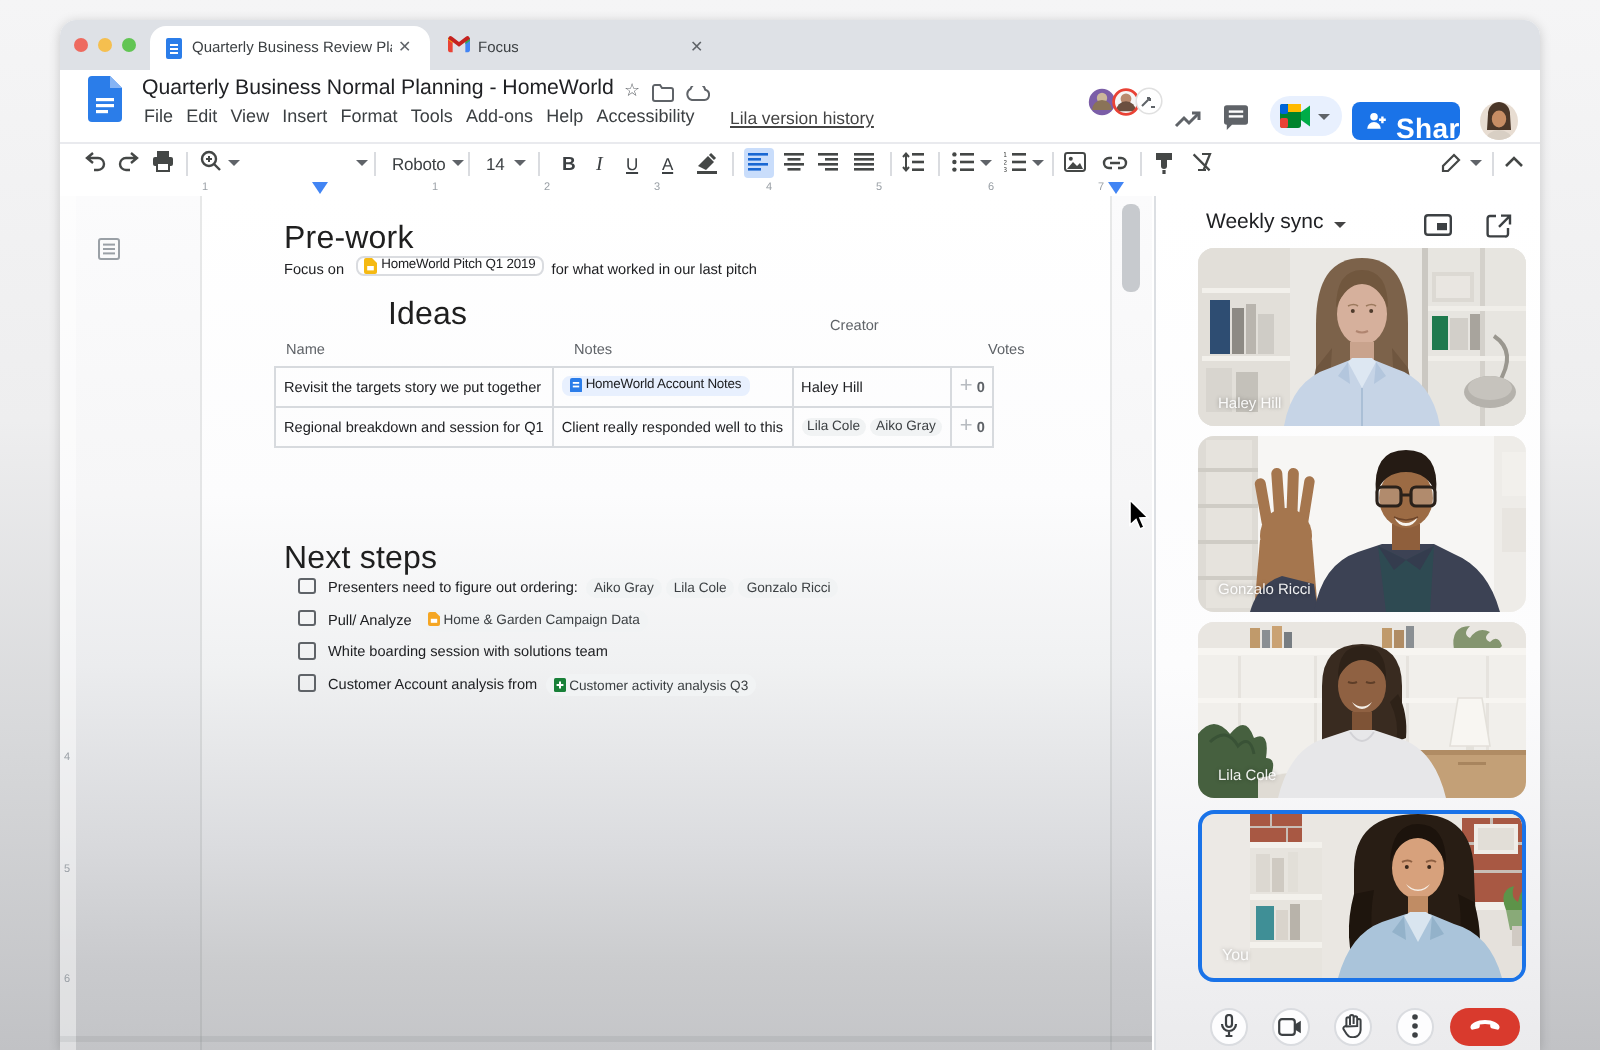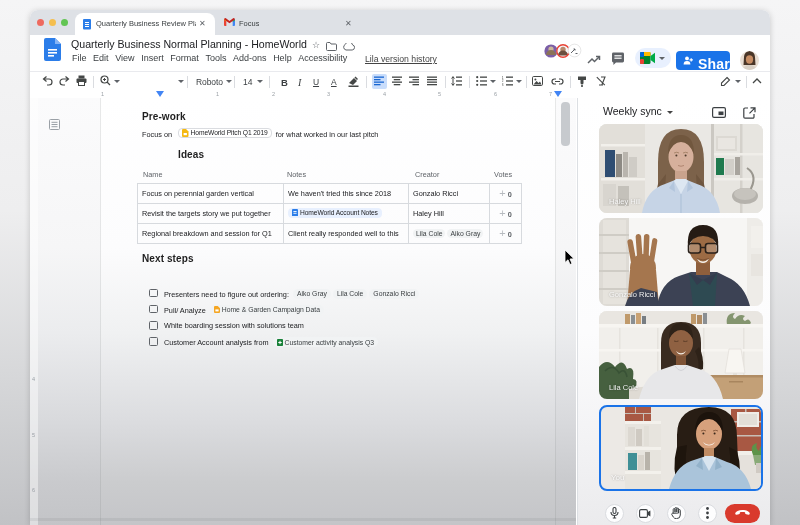--- a/index.html
+++ b/index.html
@@ -23,21 +23,21 @@
   .ticon { position:absolute; top:3px; }
   .tdiv { position:absolute; top:3.5px; width:1px; height:12px; background:#dadce0; }
   .tlabel { position:absolute; font-size:8.5px; letter-spacing:-0.1px; color:#3c4043; top:4.5px; white-space:nowrap; }
   .caret { position:absolute; width:0; height:0; border-left:3px solid transparent; border-right:3px solid transparent; border-top:3.5px solid #5f6368; top:11px; }
   
   #ruler { position:absolute; left:0; top:80px; width:740px; height:8px; background:#fff; }
   .rnum { position:absolute; top:0.5px; font-size:5.5px; color:#9aa0a6; }
   
   #docarea { position:absolute; left:0; top:88px; width:546px; height:427px; background:linear-gradient(180deg,#fbfbfc 0%,#f6f6f7 35%,#ebecee 55%,#d8d9dc 76%,#c9cacd 90%,#c3c4c7 100%); overflow:hidden; }
   #page { position:absolute; left:70px; top:0; width:456px; height:427px; background:linear-gradient(180deg,#ffffff 0%,#fcfcfd 35%,#f0f1f2 55%,#dbdcdf 76%,#cbccce 90%,#c4c5c8 100%); border-left:1px solid rgba(120,125,130,0.18); border-right:1px solid rgba(120,125,130,0.18); }
-  .h2 { position:absolute; font-size:10px; color:#1f1f1f; font-weight:bold; letter-spacing:0.1px; }
+  .h2 { position:absolute; font-size:16px; color:#1f1f1f; font-weight:normal; letter-spacing:0.1px; }
   .body-t { position:absolute; font-size:7.3px; color:#202124; white-space:nowrap; }
   .gray-t { color:#5f6368; }
   .chip { display:inline-flex; align-items:center; gap:2px; border:1px solid #dadce0; border-radius:4px; padding:0 3px; height:10px; background:#fff; font-size:6.7px; letter-spacing:-0.1px; color:#202124; }
   .pill { display:inline-block; background:#f1f3f4; border-radius:7px; padding:1.5px 4px; font-size:6.8px; color:#3c4043; }
   table.ideas { position:absolute; border-collapse:collapse; font-size:7.3px; color:#202124; }
   table.ideas td { border:1px solid #d7dade; padding:0 4px; height:20px; white-space:nowrap; background:transparent; }
   .cb { position:absolute; width:8.5px; height:8.5px; border:1px solid #5f6368; border-radius:1.5px; background:transparent; }
   
   #sidebar { position:absolute; left:547px; top:88px; width:193px; height:427px; background:linear-gradient(180deg,#ffffff 0%,#fcfcfd 55%,#f2f2f4 82%,#ebebed 100%); border-left:1px solid #dcdfe3; }
   .tile { position:absolute; left:21px; width:164px; border-radius:8px; overflow:hidden; }
@@ -320,52 +320,46 @@
         <rect x="0.5" y="0.5" width="10" height="10" rx="1" fill="none" stroke="#9aa0a6"></rect>
         <rect x="2.5" y="2.8" width="6" height="1" fill="#9aa0a6"></rect>
         <rect x="2.5" y="5" width="6" height="1" fill="#9aa0a6"></rect>
         <rect x="2.5" y="7.2" width="6" height="1" fill="#9aa0a6"></rect>
       </svg>
     <div class="h2" style="left:112px;top:13px;">Pre-work</div>
     <div class="body-t" style="left:112px;top:29.5px;">Focus on&nbsp;&nbsp; <span class="chip"><svg width="6.5" height="8" viewBox="0 0 6.5 8">
             <path d="M1 0 h3 l2.5 2.5 v4.5 a1 1 0 0 1-1 1 h-4.5 a1 1 0 0 1-1-1 v-6 a1 1 0 0 1 1-1z" fill="#f5b912"></path>
             <rect x="1.6" y="4" width="3.3" height="2.2" fill="#fff"></rect>
           </svg>HomeWorld Pitch Q1 2019</span> &nbsp;for what worked in our last pitch</div>
-    <div class="h2" style="left:100px;top:51px;padding-left:48px;">Ideas</div>
+    <div class="h2" style="left:116px;top:51px;padding-left:48px;">Ideas</div>
     <div class="body-t gray-t" style="left:113px;top:72px;">Name</div>
     <div class="body-t gray-t" style="left:257px;top:72px;">Notes</div>
-    <div class="body-t gray-t" style="left:385px;top:72px;">Creator</div>
+    <div class="body-t gray-t" style="left:385px;top:60px;">Creator</div>
     <div class="body-t gray-t" style="left:464px;top:72px;">Votes</div>
     <table class="ideas" style="left:107px;top:84.5px;">
       <tbody>
-          <tr>
-            <td style="width:146px;">Focus on perennial garden vertical</td>
-            <td style="width:125px;">We haven't tried this since 2018</td>
-            <td style="width:81px;">Gonzalo Ricci</td>
-            <td style="width:32px;text-align:center;"><span style="color:#b7bbc0;font-size:11px;">+</span><span style="color:#5f6368;font-weight:bold;"> 0</span></td>
-          </tr>
       <tr>
             <td>Revisit the targets story we put together</td>
             <td><span class="chip" style="background:#e8f0fe;border-color:#e8f0fe;"><svg width="6" height="7.5" viewBox="0 0 6 7.5">
                   <rect width="6" height="7.5" rx="1" fill="#2b7de9"></rect>
                   <rect x="1.4" y="2" width="3.2" height="0.9" fill="#fff"></rect>
                   <rect x="1.4" y="3.8" width="3.2" height="0.9" fill="#fff"></rect>
                 </svg>HomeWorld Account Notes</span></td>
             <td>Haley Hill</td>
             <td style="text-align:center;"><span style="color:#b7bbc0;font-size:11px;">+</span><span style="color:#5f6368;font-weight:bold;"> 0</span></td>
           </tr>
       <tr>
             <td>Regional breakdown and session for Q1</td>
             <td>Client really responded well to this</td>
             <td><span class="pill" style="padding:1px 3px;">Lila Cole</span> <span class="pill" style="padding:1px 3px;">Aiko Gray</span></td>
             <td style="text-align:center;"><span style="color:#b7bbc0;font-size:11px;">+</span><span style="color:#5f6368;font-weight:bold;"> 0</span></td>
           </tr>
     </tbody>
       </table>
-    <div class="h2" style="left:112px;top:155px;">Next steps</div>
+    <div class="h2" style="left:112px;top:173px;">Next steps</div>
     <div class="cb" style="left:119px;top:190.5px;"></div>
     <div class="body-t" style="left:134px;top:190.5px;">Presenters need to figure out ordering: &nbsp;<span class="pill">Aiko Gray</span> <span class="pill">Lila Cole</span> <span class="pill">Gonzalo Ricci</span></div>
     <div class="cb" style="left:119px;top:206.8px;"></div>
     <div class="body-t" style="left:134px;top:206.8px;">Pull/ Analyze &nbsp;<span class="pill"><svg width="6" height="7" viewBox="0 0 6 7" style="vertical-align:-1px">
             <path d="M1 0 h2.7 l2.3 2.3 v3.7 a1 1 0 0 1-1 1 h-4 a1 1 0 0 1-1-1 v-5 a1 1 0 0 1 1-1z" fill="#f5a623"></path>
             <rect x="1.4" y="3.4" width="3.2" height="2" fill="#fff"></rect>
           </svg> Home &amp; Garden Campaign Data</span></div>
     <div class="cb" style="left:119px;top:223.1px;"></div>
     <div class="body-t" style="left:134px;top:223.1px;">White boarding session with solutions team</div>
     <div class="cb" style="left:119px;top:239.4px;"></div>

